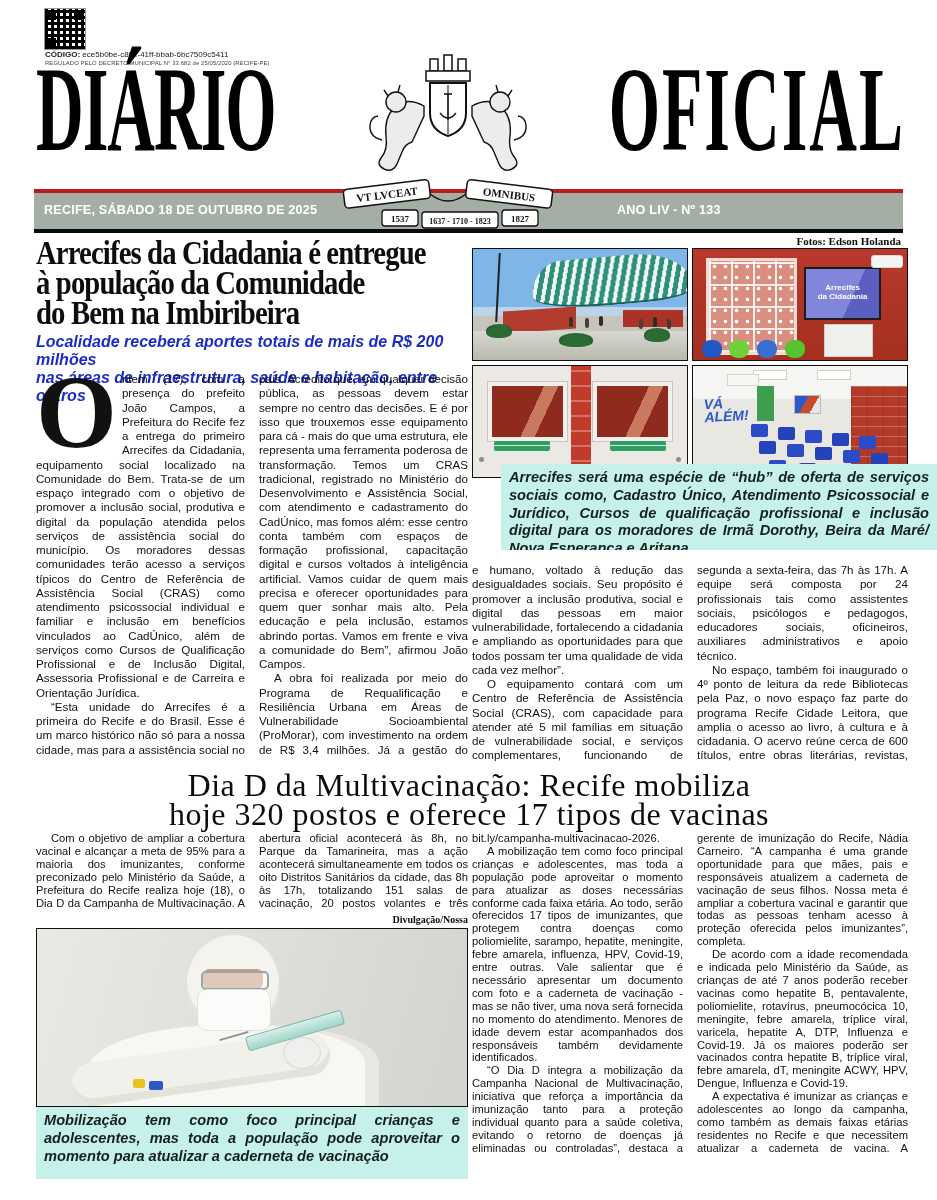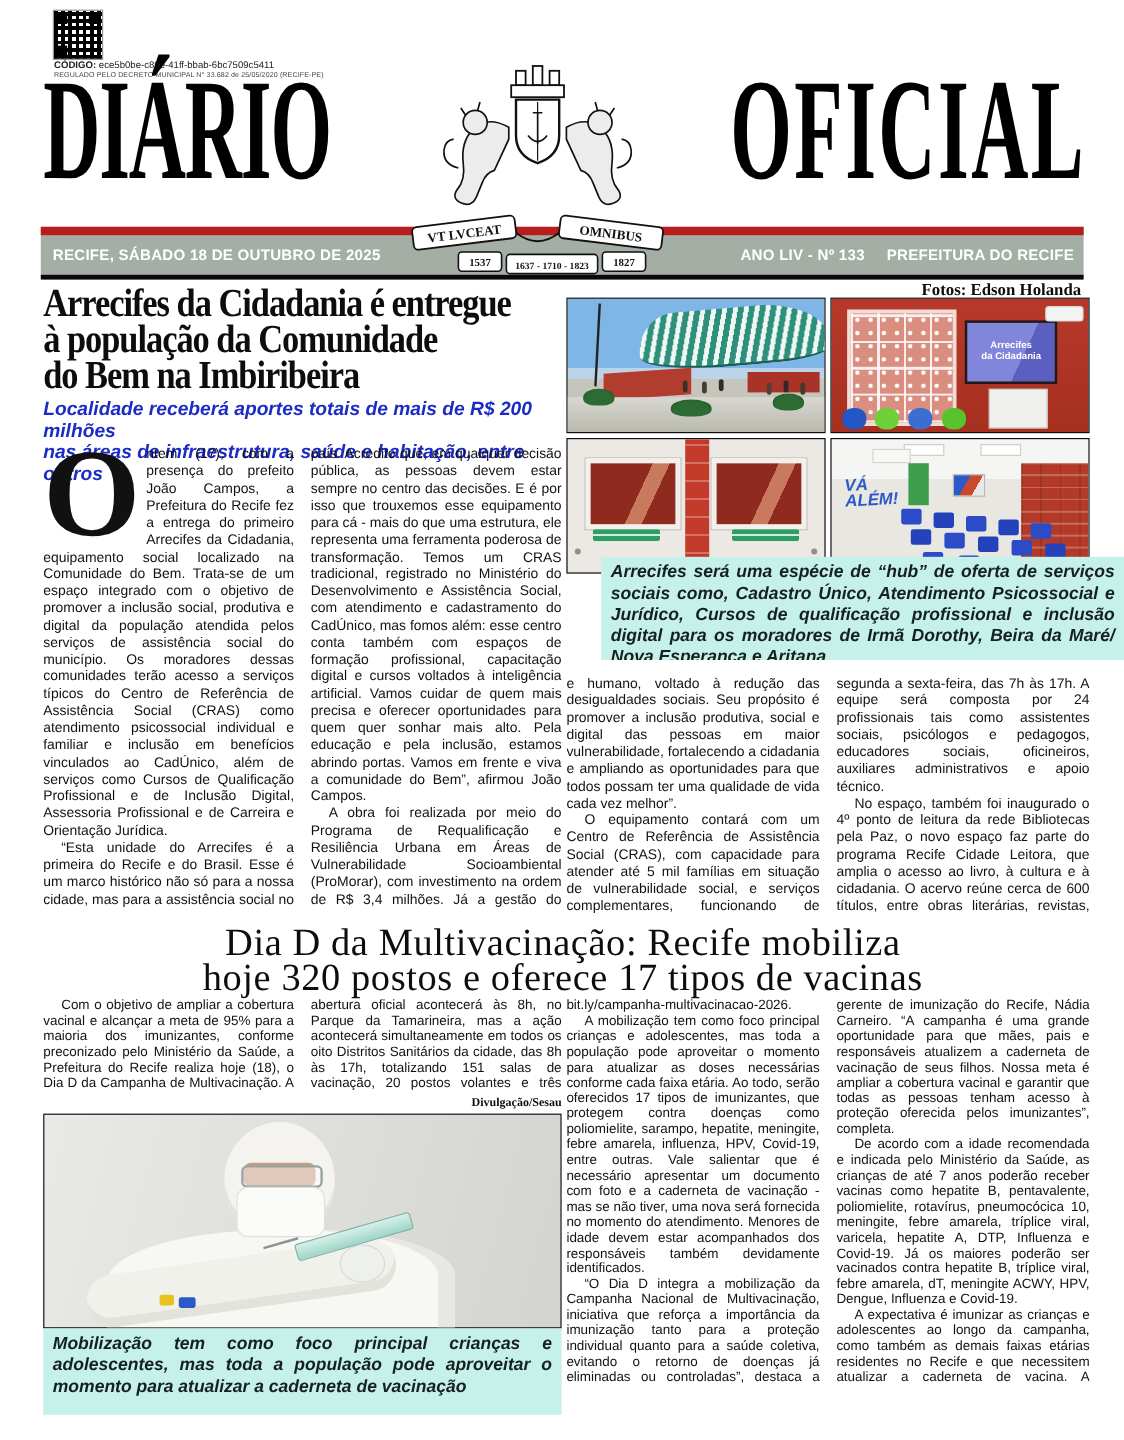--- a/index.html
+++ b/index.html
@@ -18,32 +18,32 @@
   .sig-lines b{color:#000;}
   .sig-code{position:absolute;left:45px;top:50px;font-size:8px;color:#222;}
   .sig-reg{position:absolute;left:45px;top:60px;font-size:5.9px;color:#444;letter-spacing:.1px;}
 
   
   .mast{position:absolute;top:50px;font-family:"Liberation Serif", serif;font-weight:bold;color:#000;
         font-size:66px;line-height:1;transform:scaleY(1.82);transform-origin:top left;letter-spacing:-1px;}
   .mast.left{left:36px;}
   .mast.right{right:32px;transform-origin:top right;letter-spacing:2px;}
   .bar{position:absolute;left:34px;top:189px;width:869px;height:36px;background:var(--bar_bg,#a4aea4);
-       border-top:7px solid #b91c1c;}
+       border-top:4px solid #b91c1c;}
   .bar .t{position:absolute;top:0;height:34px;line-height:34px;color:#fff;font-weight:bold;font-size:12.6px;letter-spacing:.2px;}
   .bar .t.date{left:10px;}
   .bar .t.ed{left:583px;}
   .bar .t.pub{right:8px;}
   .rule{position:absolute;left:34px;top:229px;width:869px;height:4px;background:#0a0a0a;}
   .crest{position:absolute;left:330px;top:54px;width:236px;height:180px;z-index:6;}
   .crest text{font-family:"Liberation Serif", serif;fill:#111;font-weight:bold;}
 
   
   .credit{position:absolute;font-family:"Liberation Serif", serif;font-weight:bold;color:#0d0d0d;text-align:right;}
-  .credit.c1{right:36px;top:235px;width:300px;font-size:14px;}
+  .credit.c1{right:36px;top:235px;width:300px;font-size:11px;}
   .credit.c2{left:250px;top:914px;width:218px;font-size:10px;}
   .hl1{position:absolute;left:36px;top:238px;width:505px;font-family:"Liberation Serif", serif;
        font-weight:bold;font-size:33px;line-height:30px;letter-spacing:-1px;color:var(--headline_black,#0d0d0d);
        transform:scaleX(.87);transform-origin:left top;}
   .sub{position:absolute;left:36px;top:333px;width:440px;color:var(--subhead_blue,#1b2bc4);
        font-weight:bold;font-style:italic;font-size:16px;line-height:18px;}
   .cols{position:absolute;column-gap:14px;column-count:2;column-fill:auto;text-align:justify;overflow:hidden;}
   .cols p{margin:0;text-indent:15px;}
   .cols p.nf{text-indent:0;}
   .s1cols{left:36px;top:372px;width:432px;height:398px;font-size:11.6px;line-height:14.25px;}
@@ -142,21 +142,20 @@
   <div class="qr"></div>
   <div class="sig-code"><b>CÓDIGO:</b> <span>ece5b0be-c89e-41ff-bbab-6bc7509c5411</span></div>
   <div class="sig-reg">REGULADO PELO DECRETO MUNICIPAL N° 33.682 de 25/05/2020 (RECIFE-PE)</div>
 
   <div class="mast left">DIÁRIO</div>
   <div class="mast right">OFICIAL</div>
 
   <div class="bar">
     <div class="t date">RECIFE, SÁBADO 18 DE OUTUBRO DE 2025</div>
     <div class="t ed">ANO LIV  -  Nº 133</div>
-    <div class="t pub">PREFEITURA DO RECIFE</div>
   </div>
 
   <svg class="crest" viewBox="0 0 236 180">
 
     <g fill="#fff" stroke="#111" stroke-width="1.5">
       <rect x="100" y="5" width="8" height="12"></rect>
         <rect x="114" y="1" width="8" height="16"></rect>
         <rect x="128" y="5" width="8" height="12"></rect>
       <rect x="96" y="17" width="44" height="10"></rect>
     </g>
@@ -278,21 +277,21 @@
 
   <div class="hl2">
     <div>Dia D da Multivacinação: Recife mobiliza</div>
     <div>hoje 320 postos e oferece 17 tipos de vacinas</div>
   </div>
 
   <div class="cols s2colsL">
     <p>Com o objetivo de ampliar a cobertura vacinal e alcançar a meta de 95% para a maioria dos imunizantes, conforme preconizado pelo Ministério da Saúde, a Prefeitura do Recife realiza hoje (18), o Dia D da Campanha de Multivacinação. A abertura oficial acontecerá às 8h, no Parque da Tamarineira, mas a ação acontecerá simultaneamente em todos os oito Distritos Sanitários da cidade, das 8h às 17h, totalizando 151 salas de vacinação, 20 postos volantes e três centros de vacinação abertos ao público. A lista completa pode ser conferida neste link: https://</p>
   </div>
 
-  <div class="credit c2">Divulgação/Sesau</div>
+  <div class="credit c2">Divulgação/Nossa</div>
 
   <div class="phE">
     <div class="shape body"></div>
     <div class="shape head"></div>
     <div class="shape skin"></div>
     <div class="shape glasses"></div>
     <div class="shape mask"></div>
     <div class="shape arm"></div>
     <div class="shape glove"></div>
     <div class="shape syringe"></div>

